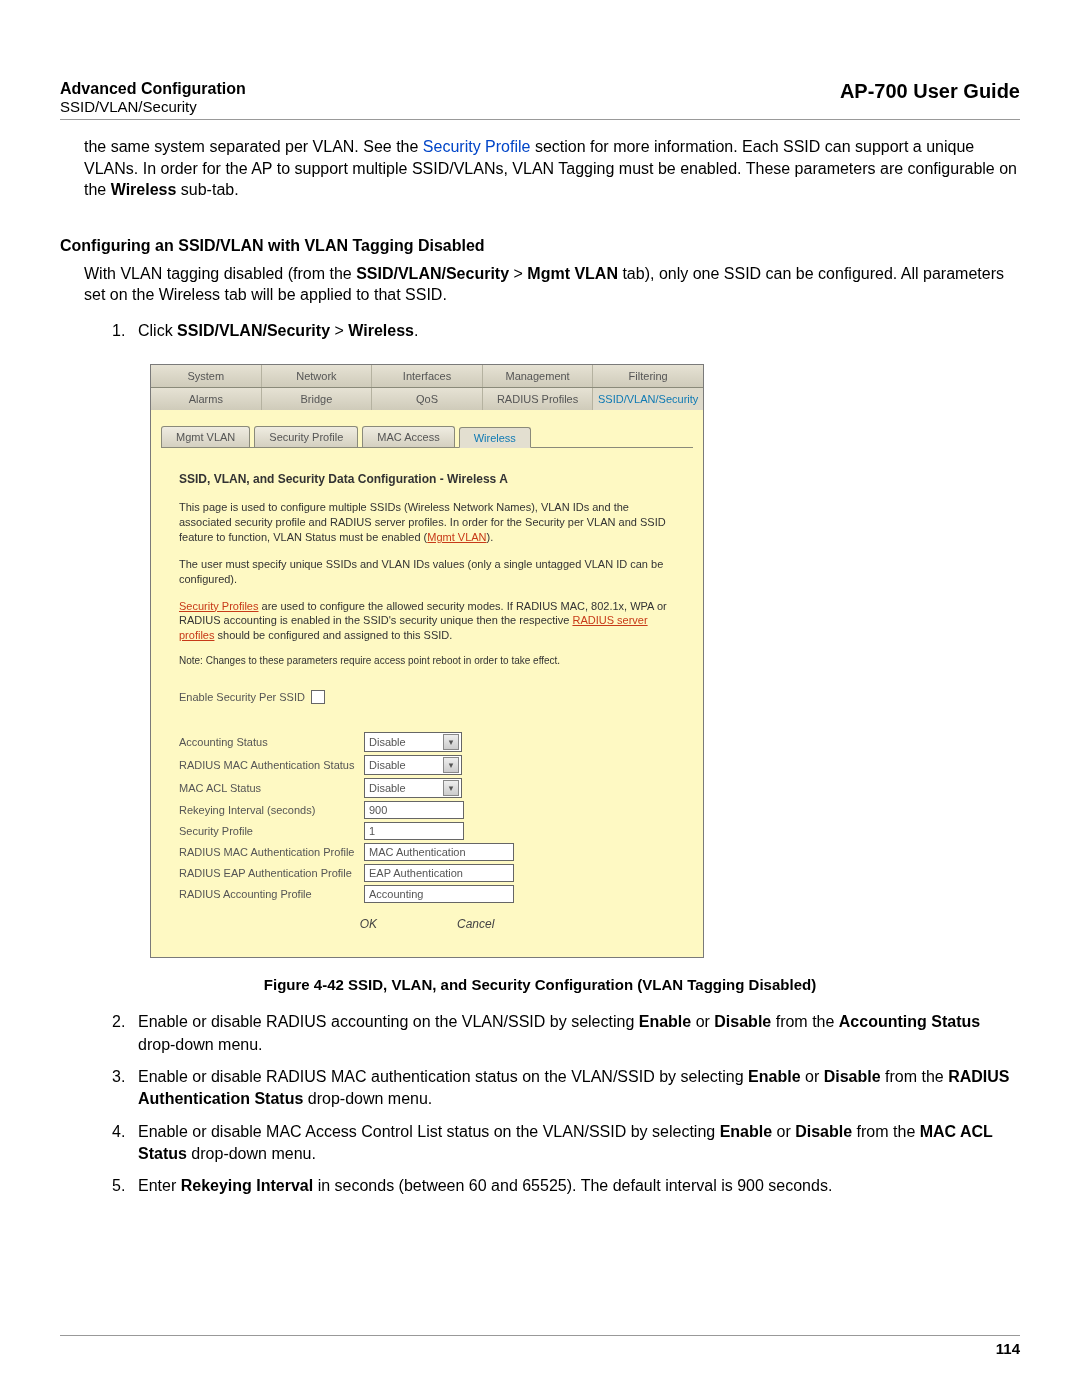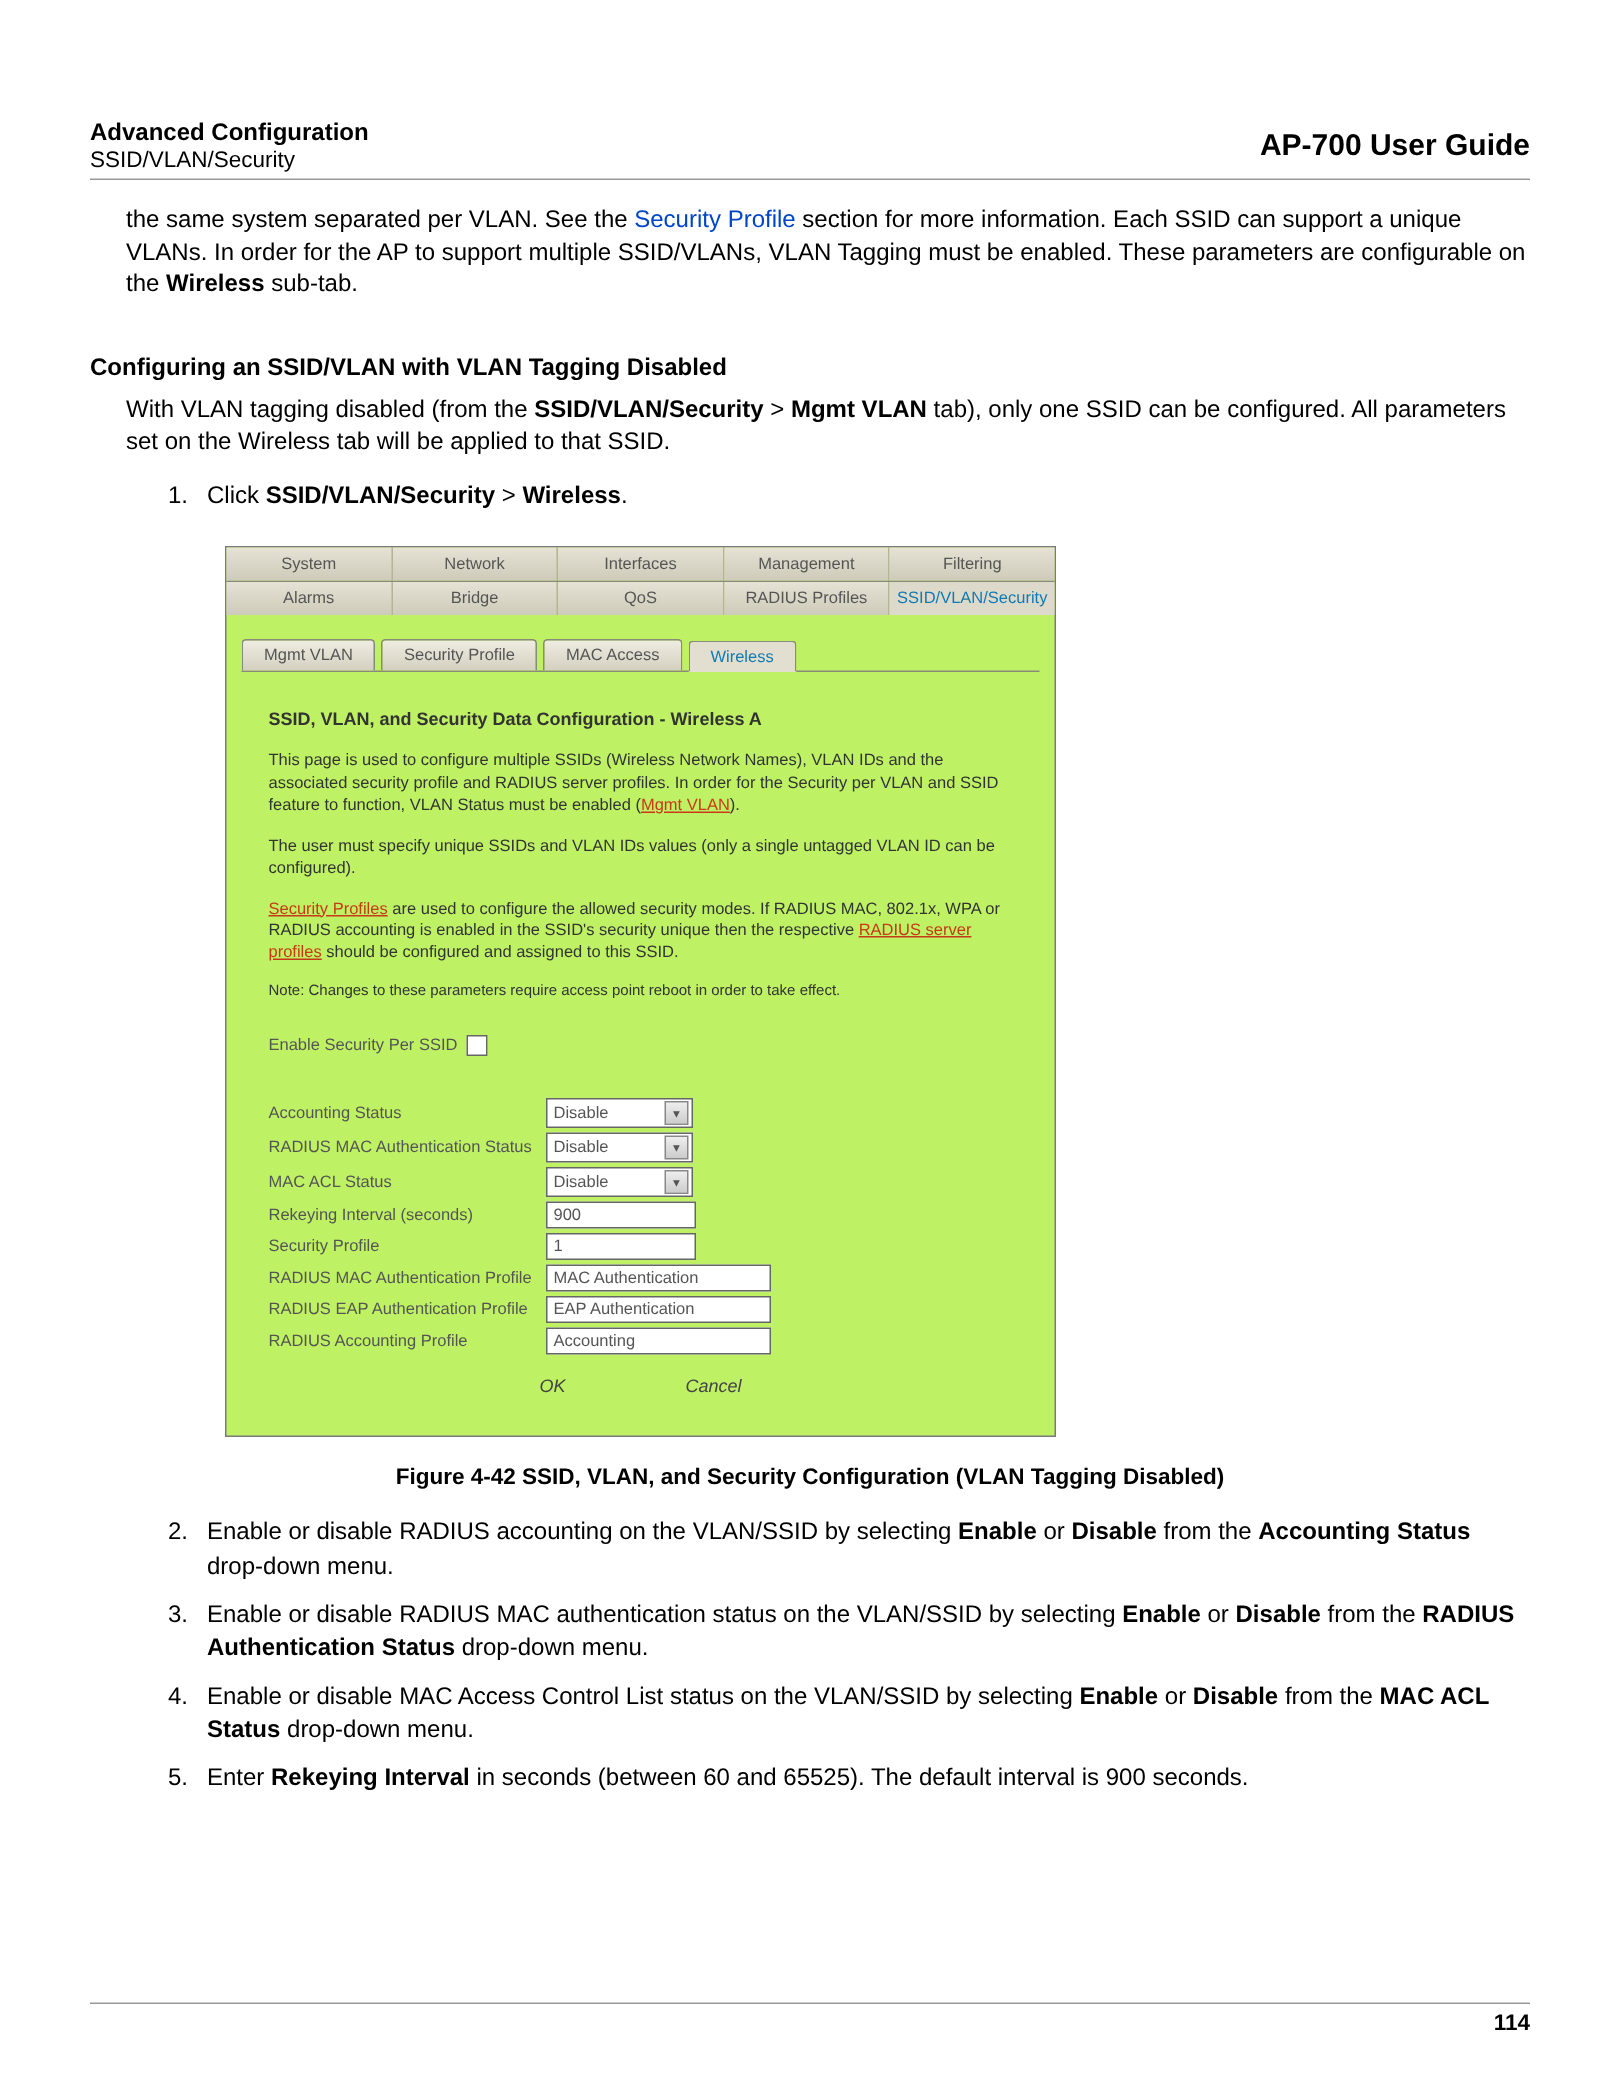--- a/index.html
+++ b/index.html
@@ -16,39 +16,38 @@
     min-height: 1397px;
     padding: 80px 60px 50px 60px;
     box-sizing: border-box;
   }
   .header {
     display: flex;
     justify-content: space-between;
     border-bottom: 1px solid #999;
     padding-bottom: 4px;
     margin-bottom: 16px;
-    align-items: center;
   }
   .h-left { font-size: 16px; }
   .h-left .title { font-weight: bold; }
   .h-left .sub { font-weight: normal; font-size: 15px; }
   .h-right { font-size: 20px; font-weight: bold; }
 
   .para { font-size: 16px; line-height: 1.35; margin-left: 24px; }
   .link { color: #0045c8; }
   .bold { font-weight: bold; }
 
   .section-h { font-weight: bold; font-size: 16px; margin-top: 36px; margin-bottom: 8px; }
 
   
   .shot {
     width: 552px;
     margin: 22px 0 18px 90px;
     border: 1px solid #7a7a7a;
-    background: #bef264;
+    background: #fef9c3;
     font-family: Verdana, Arial, sans-serif;
     font-size: 11px;
     color: #3b3b3b;
   }
   .tab-row { display: flex; border-bottom: 1px solid #8a8a7a; }
   .tab-row.second { border-bottom: none; }
   .tab {
     flex: 1;
     text-align: center;
     padding: 5px 4px;

